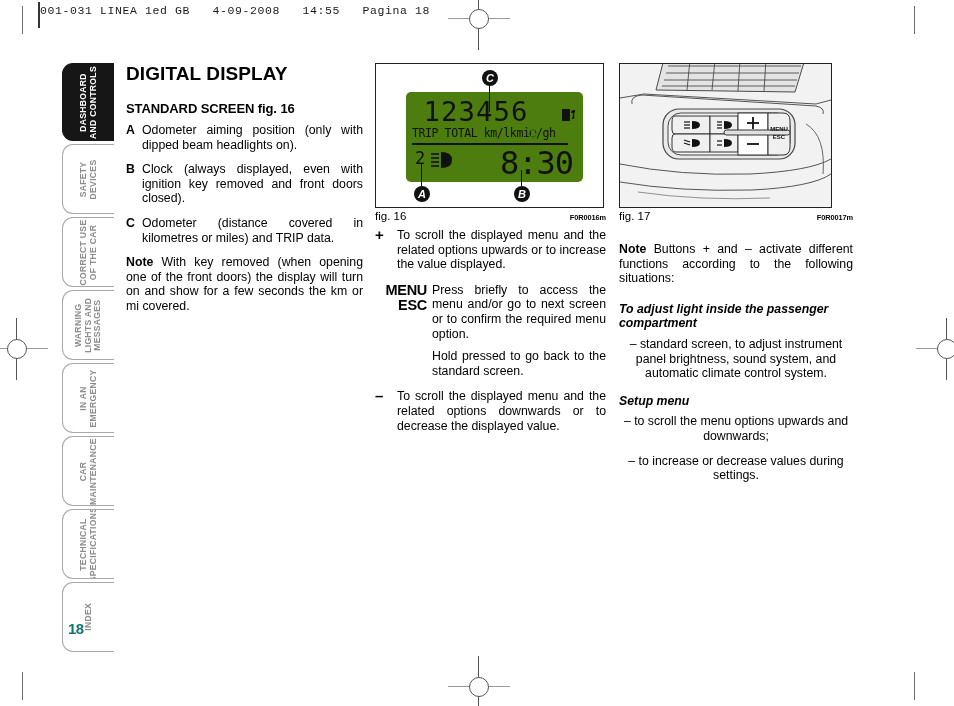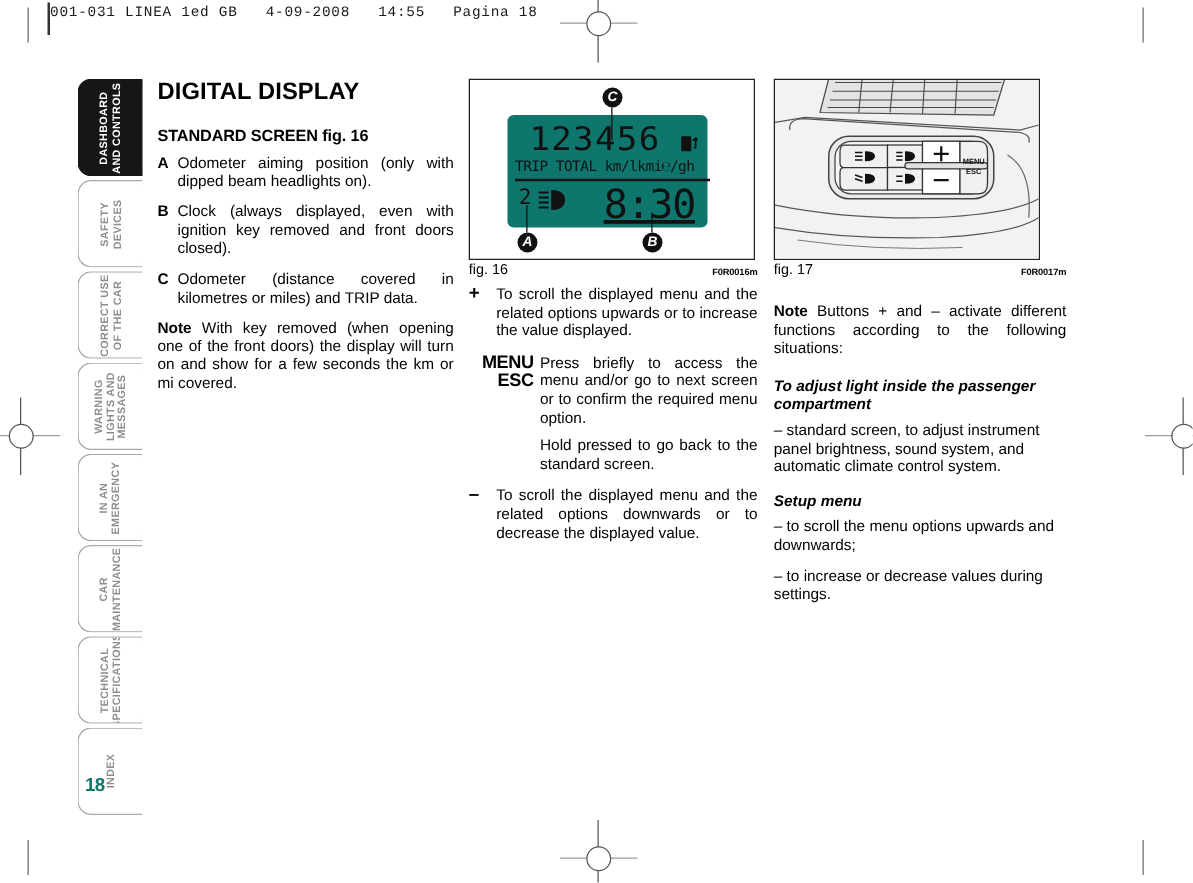--- a/index.html
+++ b/index.html
@@ -140,21 +140,21 @@
     font-weight: bold;
     letter-spacing: -0.1px;
   }
   p.body {
     margin: 0 0 10px 0;
     font-size: 12.3px;
     line-height: 14.6px;
     text-align: justify;
   }
   p.body.last { margin-bottom: 0; }
-  p.body.nojust { text-align: left; }
+  p.body.nojust { text-align: center; }
 
   .lettered {
     display: flex;
     margin-bottom: 10px;
     font-size: 12.3px;
     line-height: 14.6px;
   }
   .lettered .letter {
     font-weight: bold;
     width: 16px;
@@ -227,25 +227,24 @@
     font-weight: bold;
     font-family: "Liberation Sans", sans-serif;
     letter-spacing: -0.1px;
   }
 
   
   #lcd {
     position: absolute;
     left: 30px;
     top: 28px;
-    width: 136px;
+    width: 177px;
     height: 90px;
-    background: #0f766e;
+    background: #4d7c0f;
     border-radius: 5px;
-    padding-left: 24px;
   }
   #lcd-odo {
     position: absolute;
     left: 20px;
     top: 5px;
     font-family: "DejaVu Sans Mono", monospace;
     font-size: 26px;
     letter-spacing: 1px;
     color: #111;
     transform: scaleX(1.05);
@@ -291,21 +290,20 @@
     height: 20px;
   }
   #lcd-clock {
     position: absolute;
     right: 10px;
     top: 52px;
     font-family: "DejaVu Sans Mono", monospace;
     font-size: 32px;
     letter-spacing: -1px;
     color: #111;
-    text-decoration: underline;
   }
 
   
   .callout {
     position: absolute;
     width: 16px;
     height: 16px;
     border-radius: 50%;
     background: #111;
     color: #fff;

